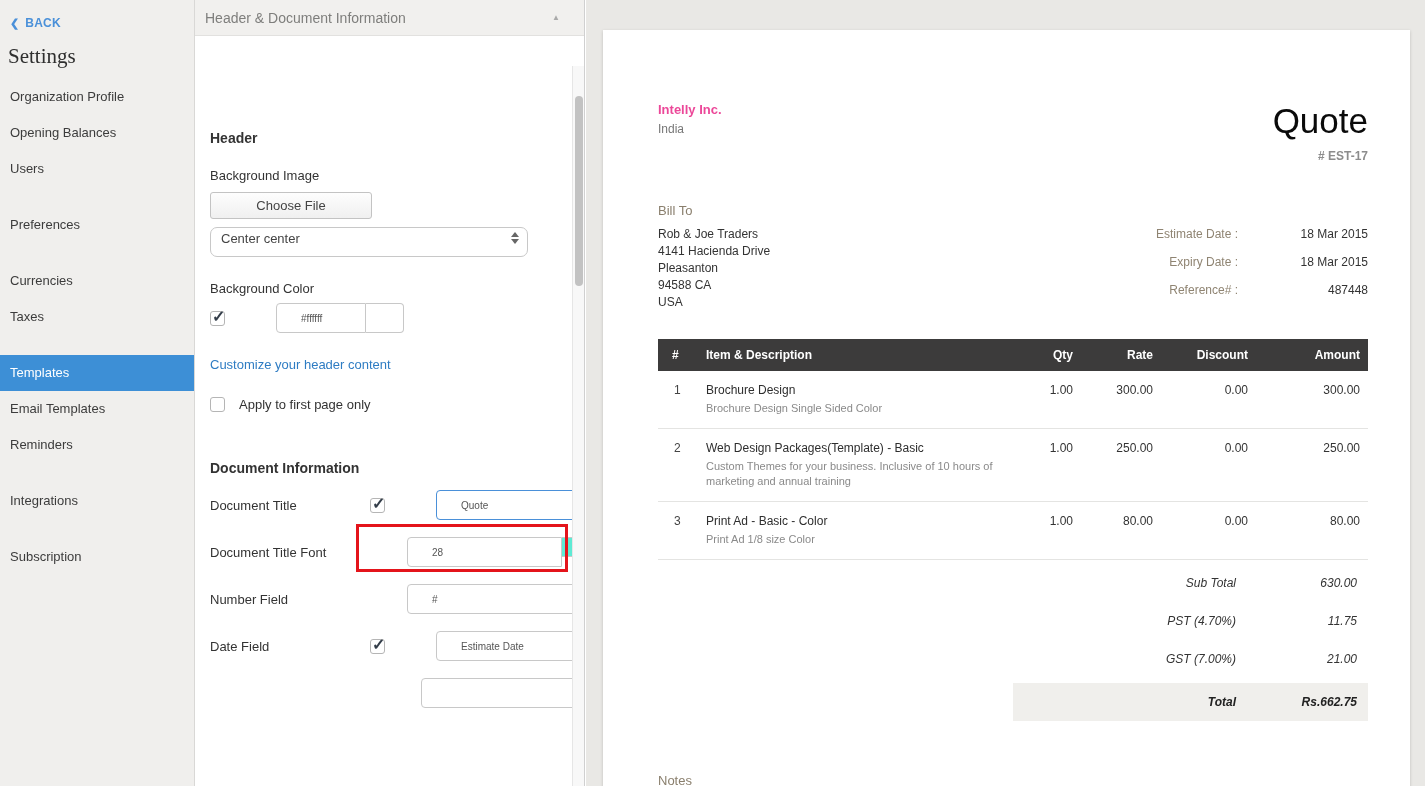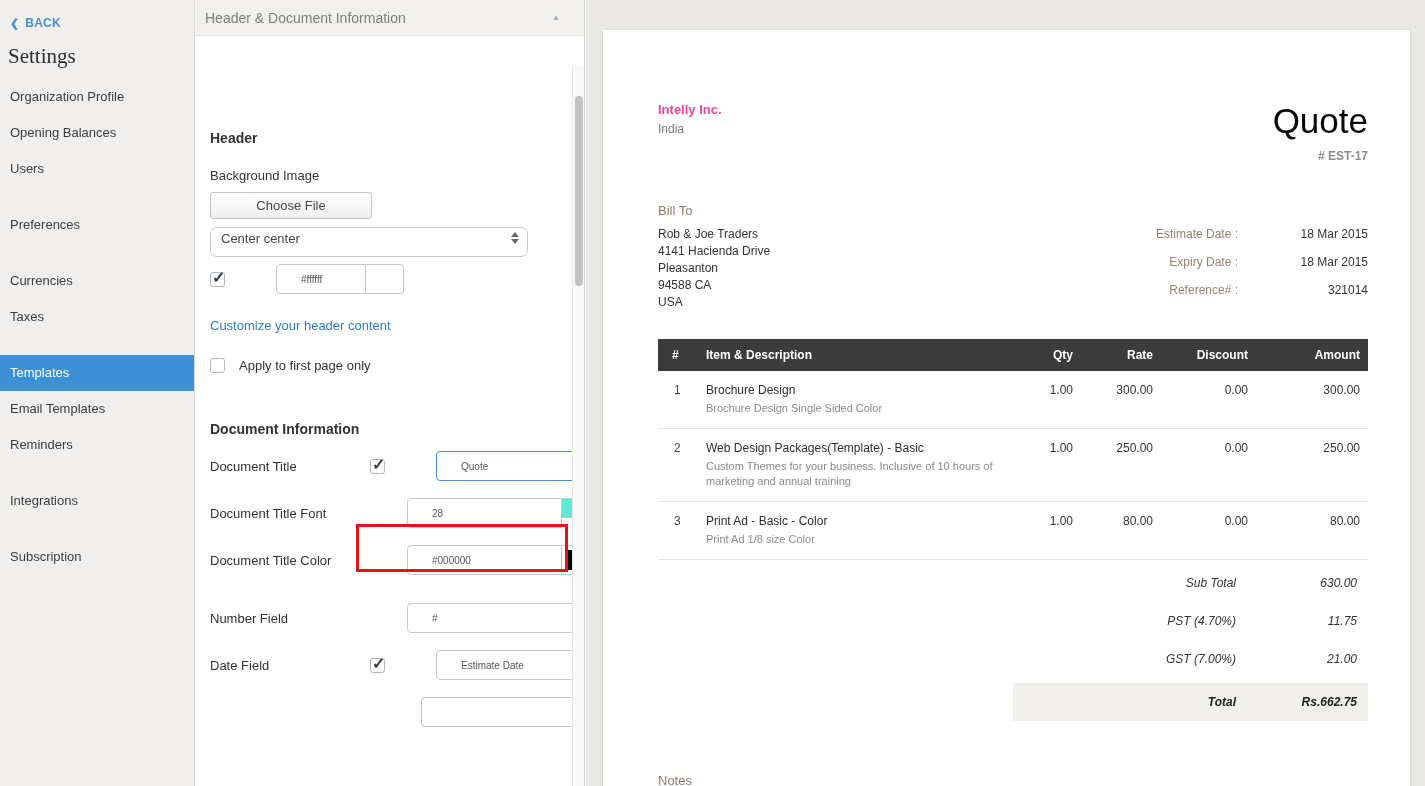--- a/index.html
+++ b/index.html
@@ -199,20 +199,21 @@
     <button class="btn">Choose File</button>
 
     <div class="select">
       <span>Center center</span>
       <span class="updown">
           <i class="tri-up"></i>
           <i class="tri-down"></i>
         </span>
     </div>
 
+    <div class="field-label mt24">Background Color</div>
     <div class="hrow mt7">
       <span class="checkbox checked"></span>
       <div class="input-group">
         <input class="text-input bg-color-input" value="#ffffff" style="">
         <span class="swatch">
             <span class="inner"></span>
           </span>
       </div>
     </div>
 
@@ -233,29 +234,20 @@
       </div>
 
       <div class="frow">
         <span class="flabel">Document Title Font</span>
         <div class="input-group">
           <input class="text-input w155" value="28" style="">
           <span class="unit">pt</span>
         </div>
       </div>
 
-      <div class="frow tall">
-        <span class="flabel">Document Title Color</span>
-        <div class="input-group">
-          <input class="text-input w155" value="#000000" style="">
-          <span class="swatch">
-              <span class="inner black"></span>
-            </span>
-        </div>
-      </div>
 
       <div class="frow">
         <span class="flabel">Number Field</span>
         <input class="text-input w190" value="#" style="">
       </div>
 
       <div class="frow">
         <span class="flabel">Date Field</span>
         <span class="checkbox checked cb-space"></span>
         <input class="text-input w158" value="Estimate Date" style="">
@@ -305,21 +297,21 @@
         <div class="meta-row">
           <span class="meta-label">Estimate Date :</span>
           <span class="meta-value">18 Mar 2015</span>
         </div>
         <div class="meta-row">
           <span class="meta-label">Expiry Date :</span>
           <span class="meta-value">18 Mar 2015</span>
         </div>
         <div class="meta-row">
           <span class="meta-label">Reference# :</span>
-          <span class="meta-value">321014</span>
+          <span class="meta-value">487448</span>
         </div>
       </div>
     </div>
 
     <table class="doc-table">
       <thead>
         <tr>
           <th class="col-num">#</th>
           <th class="col-item">Item &amp; Description</th>
           <th class="col-qty">Qty</th>

